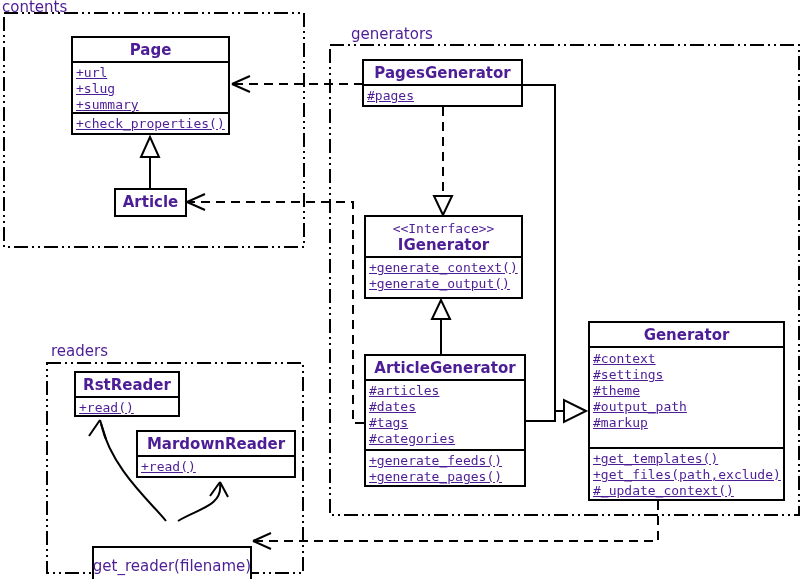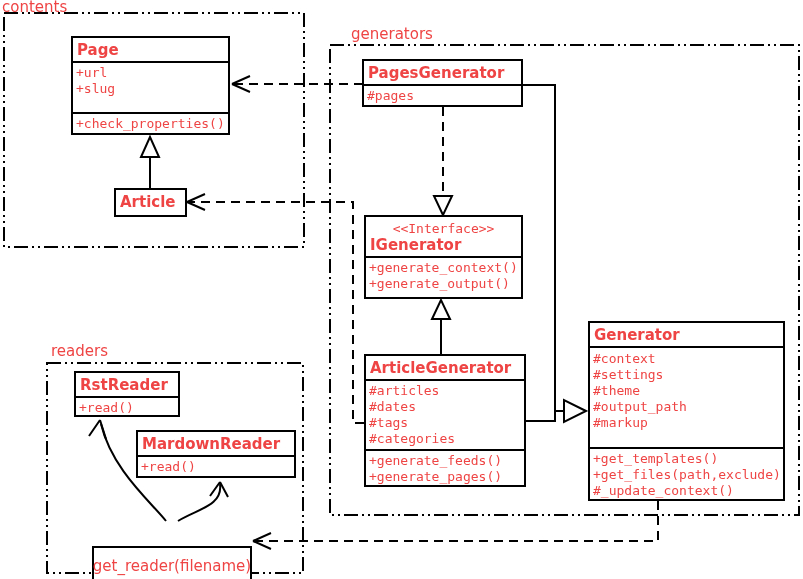--- a/index.html
+++ b/index.html
@@ -2,21 +2,21 @@
 <html><head>
 <meta charset="utf-8">
 <style>
   html, body { margin: 0; padding: 0; background: #ffffff; }
   .stage {
     position: relative;
     width: 803px;
     height: 579px;
     background: #ffffff;
     font-family: "DejaVu Sans", sans-serif;
-    color: #ef4444;
+    color: #4c1d95;
     overflow: hidden;
   }
   svg.edges {
     position: absolute;
     left: 0; top: 0;
     width: 803px; height: 579px;
   }
   .pkg-label {
     position: absolute;
     font-size: 15px;
@@ -26,41 +26,42 @@
   .uml {
     position: absolute;
     box-sizing: border-box;
     border: 2px solid #000;
     background: #ffffff;
     overflow: hidden;
   }
   .uml .title {
     font-weight: bold;
     font-size: 15px;
-    text-align: left;
+    text-align: center;
     padding: 3px 4px 2px 4px;
     white-space: nowrap;
     border-radius: 8px;
   }
   .uml .stereo {
     font-family: "DejaVu Sans Mono", monospace;
     font-weight: normal;
     font-size: 13px;
     text-align: center;
     padding-top: 4px;
     white-space: nowrap;
   }
   .uml .stereo + .title { padding-top: 0; }
   .uml .sec {
     box-sizing: border-box;
     border-top: 2px solid #000;
     font-family: "DejaVu Sans Mono", monospace;
     font-size: 13px;
     padding: 2px 1px 0 3px;
     white-space: nowrap;
+    text-decoration: underline;
   }
   .uml .row { line-height: 16px; white-space: nowrap; }
   .fn-box {
     position: absolute;
     box-sizing: border-box;
     border: 2px solid #000;
     background: #fff;
     display: flex;
     align-items: center;
     justify-content: center;
@@ -114,20 +115,21 @@
 
   <div class="pkg-label" style="left:2px; top:0px;">contents</div>
   <div class="pkg-label" style="left:331px; top:27px;margin-left:20px;">generators</div>
   <div class="pkg-label" style="left:51px; top:344px;">readers</div>
 
   <div class="uml" style="left:71px; top:36px; width:159px; height:99px;">
     <div class="title">Page</div>
     <div class="sec" style="height:51px;">
       <div class="row">+url</div>
       <div class="row">+slug</div>
+      <div class="row">+summary</div>
     </div>
     <div class="sec">
       <div class="row">+check_properties()</div>
     </div>
   </div>
 
   <div class="uml" style="left:114px; top:188px; width:73px; height:29px;">
     <div class="title">Article</div>
   </div>
 

